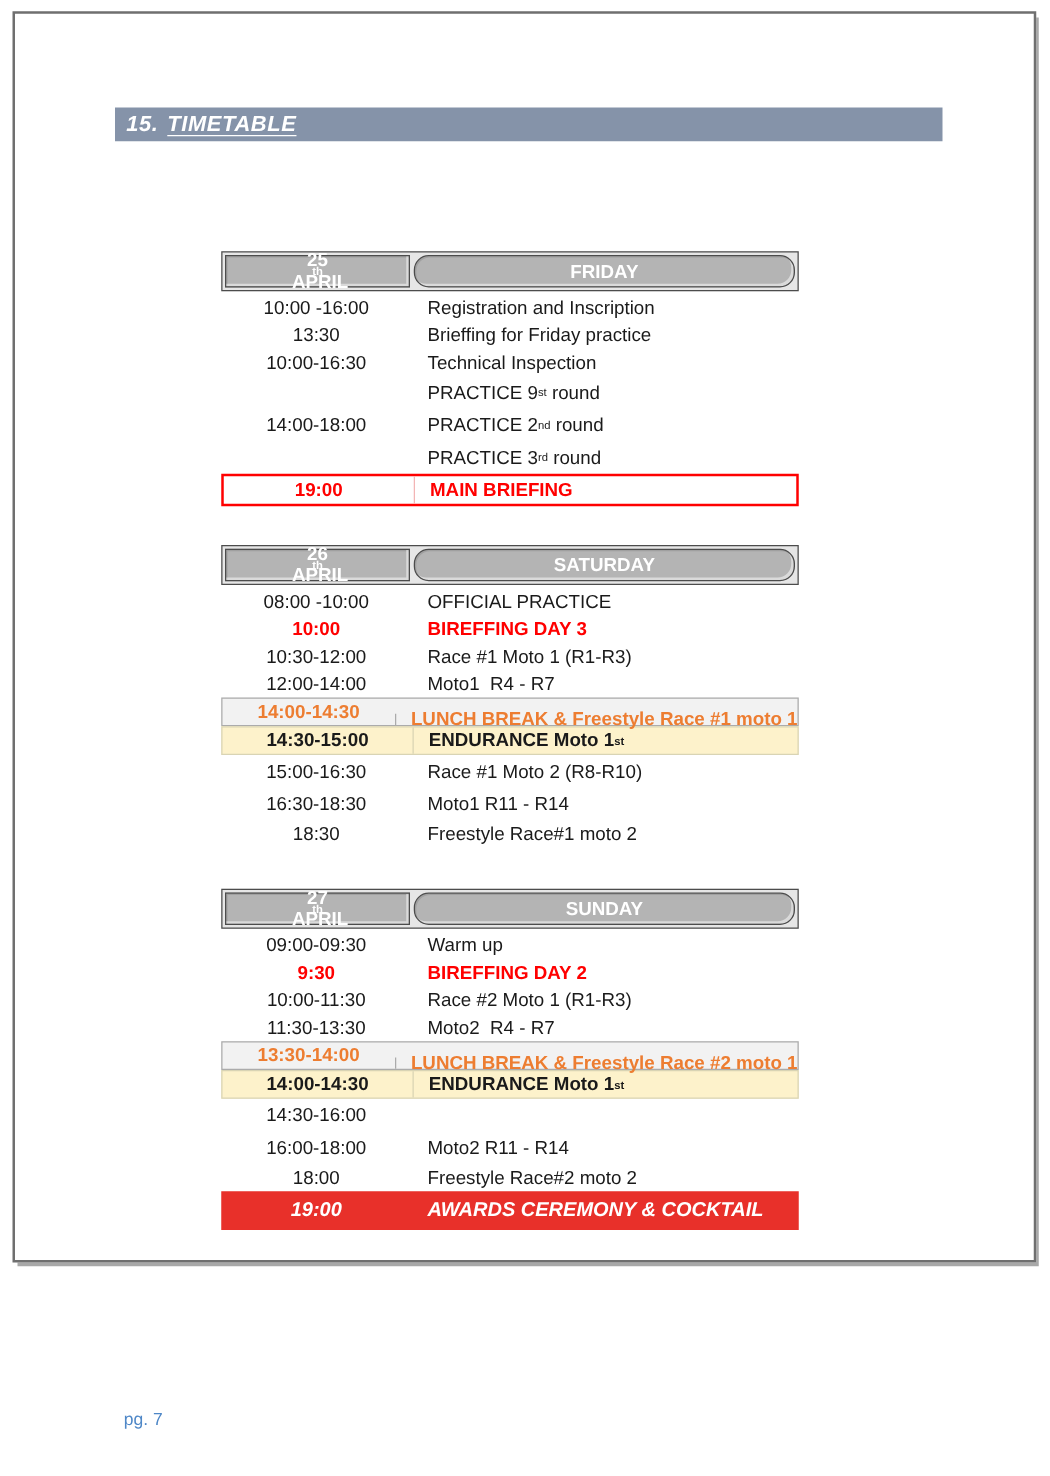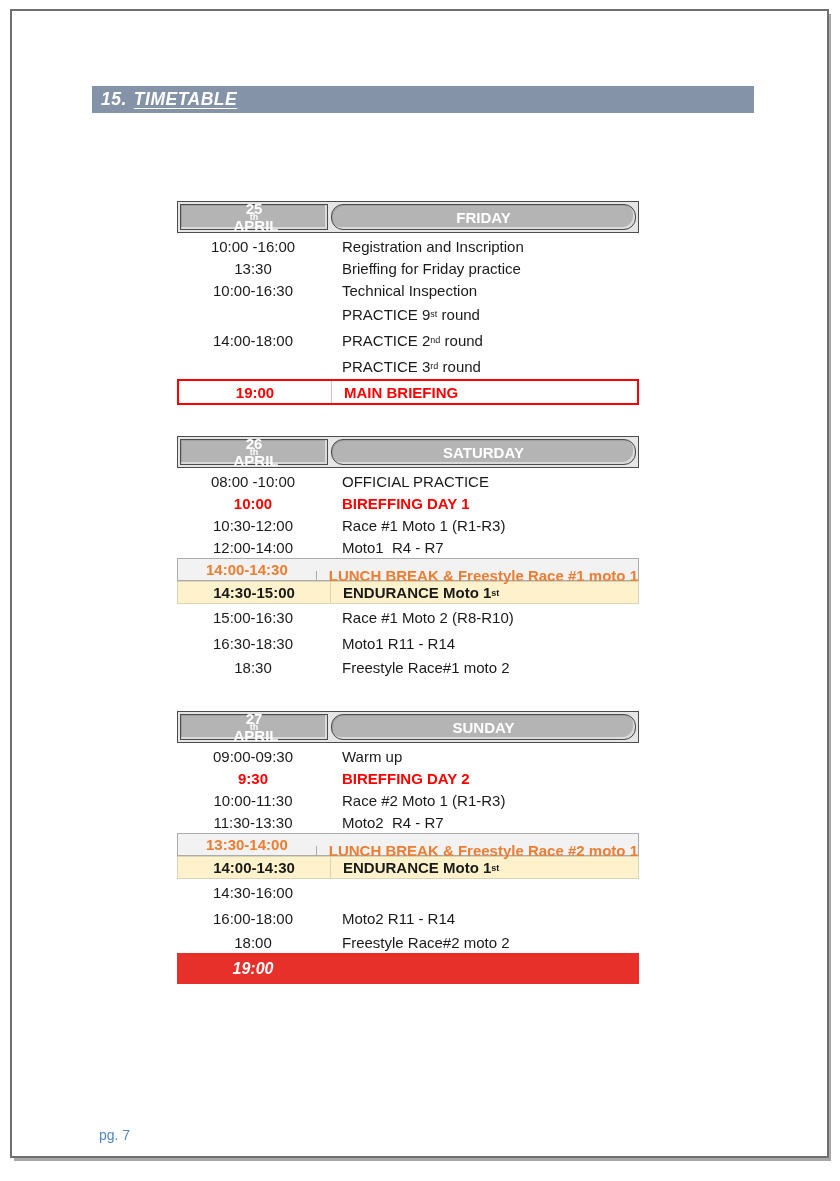--- a/index.html
+++ b/index.html
@@ -16,21 +16,21 @@
     --page_number_blue:#4e87c7;
     --body_text:#1a1a1a;
   }
   html,body{margin:0;padding:0;background:#ffffff;}
   body{
     width:840px;height:1181px;position:relative;
     font-family:"Liberation Sans","DejaVu Sans",sans-serif;
     color:var(--body_text);
   }
   .page{
-    position:absolute;left:10px;top:9px;width:819px;height:1149px;
+    position:absolute;left:10px;top:9px;width:819px;height:1001px;
     background:#fff;border:2px solid #6f6f6f;box-sizing:border-box;
     box-shadow:3px 4px 0 -1px #a8a8a8;
   }
   .heading-bar{
     position:absolute;left:80px;top:75px;width:662px;height:27px;
     background:var(--heading_bar);
     display:flex;align-items:center;padding-left:9px;box-sizing:border-box;
     color:#ffffff;font-weight:700;font-style:italic;font-size:17.5px;letter-spacing:0.5px;
   }
   .heading-bar .h-num{margin-right:7px;}
@@ -145,21 +145,21 @@
       </div>
       <div class="th th-day">SATURDAY</div>
     </div>
     <div class="tbody">
         <div class="row normal">
           <div class="cell time">08:00 -10:00</div>
           <div class="cell event"><span>OFFICIAL PRACTICE</span></div>
         </div>
         <div class="row red-text">
           <div class="cell time">10:00</div>
-          <div class="cell event"><span>BIREFFING DAY 1</span></div>
+          <div class="cell event"><span>BIREFFING DAY 3</span></div>
         </div>
         <div class="row normal">
           <div class="cell time">10:30-12:00</div>
           <div class="cell event"><span>Race #1 Moto 1 (R1-R3)</span></div>
         </div>
         <div class="row normal">
           <div class="cell time">12:00-14:00</div>
           <div class="cell event"><span>Moto1  R4 - R7</span></div>
         </div>
         <div class="row lunch">
@@ -225,19 +225,20 @@
         <div class="row spaced">
           <div class="cell time">16:00-18:00</div>
           <div class="cell event"><span>Moto2 R11 - R14</span></div>
         </div>
         <div class="row normal">
           <div class="cell time">18:00</div>
           <div class="cell event"><span>Freestyle Race#2 moto 2</span></div>
         </div>
         <div class="row awards">
           <div class="cell time">19:00</div>
+          <div class="cell event"><span>AWARDS CEREMONY &amp; COCKTAIL</span></div>
         </div>
       </div>
   </div>
 
   <div class="pagenum">pg. 7</div>
 
 </div>
 
 </body></html>

